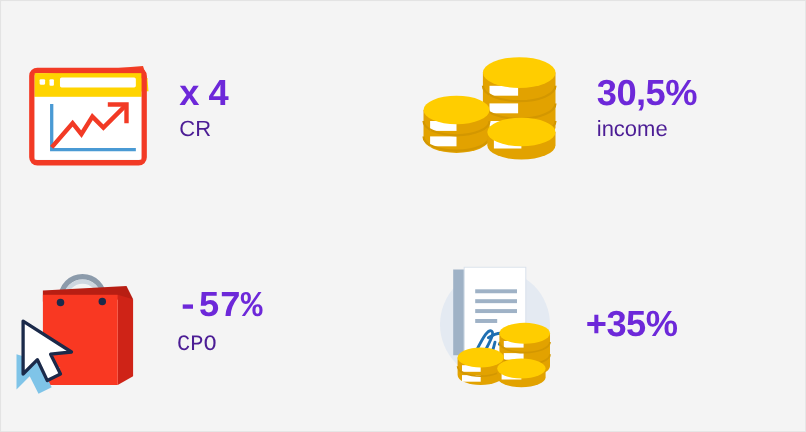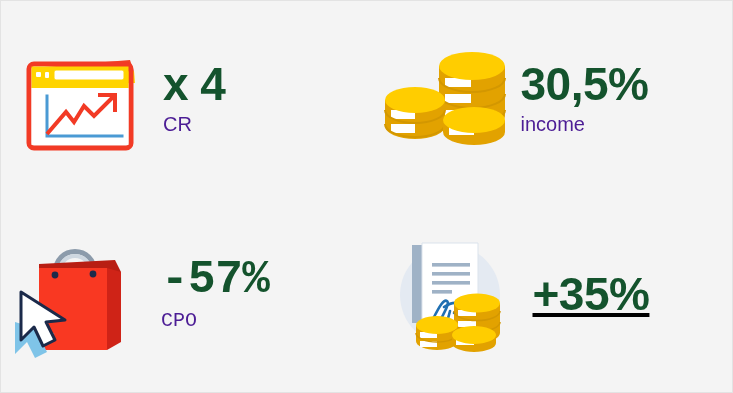--- a/index.html
+++ b/index.html
@@ -47,45 +47,45 @@
   }
   .card-icon svg { display: block; overflow: visible; }
   .card-text {
     display: flex;
     flex-direction: column;
     align-items: flex-start;
     justify-content: center;
     line-height: 1;
   }
   .metric-value {
-    font-size: 46px;
+    font-size: 33px;
     font-weight: bold;
-    color: #14532d;
+    color: #6d28d9;
     letter-spacing: -0.5px;
     line-height: 1.05;
     white-space: nowrap;
   }
   .metric-label {
     font-size: 20px;
     font-weight: normal;
     color: #4c1d95;
     line-height: 1.25;
     margin-top: 4px;
     white-space: nowrap;
   }
 
   
   #card-cr       .card-icon { padding-left: 6px; }
   #card-cr       .card-text { margin-left: 6px; }
   #card-income   .card-icon { padding-left: 4px; }
-  #card-income   .card-text { margin-left: 0; }
+  #card-income   .card-text { margin-left: 22px; }
   #card-cpo      .card-icon { padding-left: 0px; }
   #card-cpo      .card-text { margin-left: 10px; font-family: Liberation Mono, monospace; }
   #card-avorder  .card-icon { padding-left: 10px; }
-  #card-avorder  .card-text { margin-left: 6px; text-decoration: underline; }
+  #card-avorder  .card-text { margin-left: 6px; }
 </style>
 </head>
 <body>
 
 <div id="infographic">
   <div class="grid">
 
     <div class="card" id="card-cr">
       <div class="card-icon">
         <svg width="120" height="106" viewBox="0 0 120 106" aria-hidden="true">

